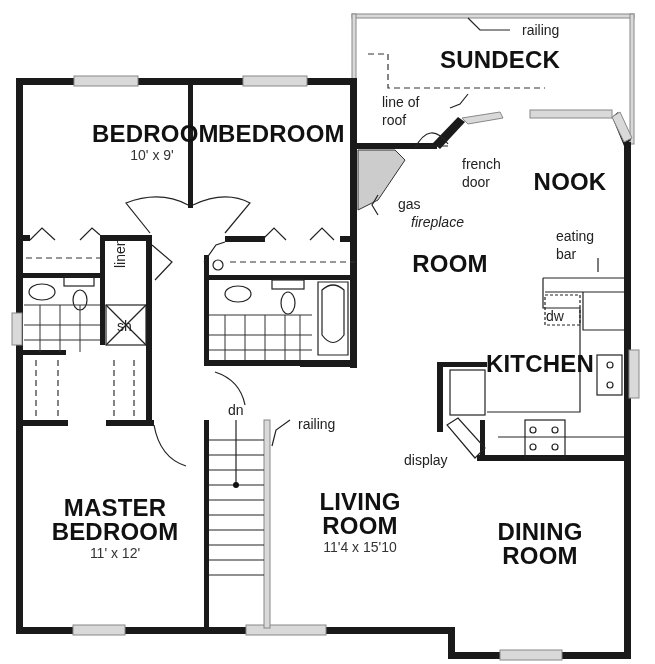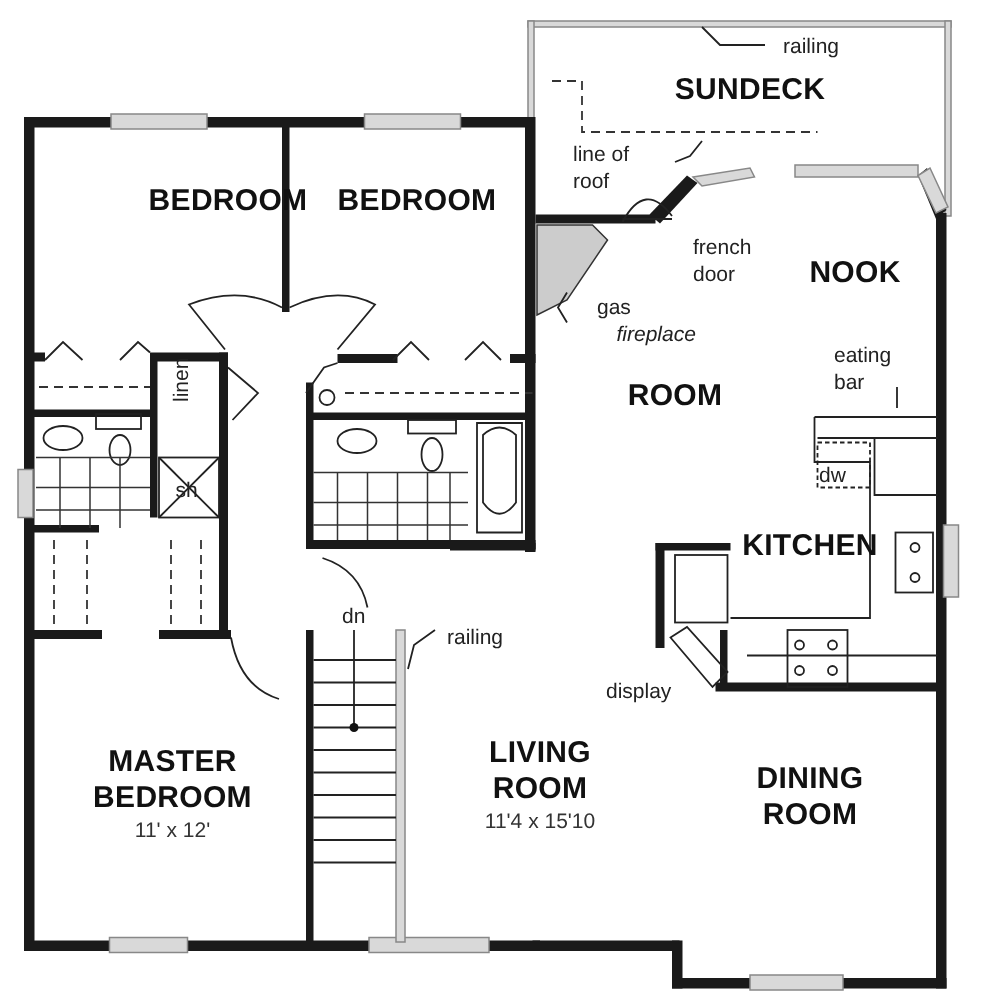--- a/index.html
+++ b/index.html
@@ -4,21 +4,21 @@
 <style>
   html, body { margin: 0; padding: 0; background: #ffffff; }
   body { width: 655px; height: 664px; overflow: hidden; position: relative; }
   #plan { position: absolute; left: 0; top: 0; width: 655px; height: 664px; }
   .wall { fill: #1a1a1a; }
   .thin { stroke: #222; stroke-width: 1.2; fill: none; }
   .dash { stroke: #333; stroke-width: 1.2; fill: none; stroke-dasharray: 6 4; }
   .gray { stroke: #888; stroke-width: 1; fill: #d9d9d9; }
   .tile { stroke: #333; stroke-width: 1; fill: none; }
   .lbl { position: absolute; text-align: center; color: #111; white-space: nowrap; }
-  .room-name { font-family: "Liberation Sans", sans-serif; font-weight: bold; font-size: 20px; line-height: 24px; letter-spacing: 0.2px; }
+  .room-name { font-family: "Liberation Sans", sans-serif; font-weight: bold; font-size: 24px; line-height: 24px; letter-spacing: 0.2px; }
   .room-dim { font-family: "Liberation Sans", sans-serif; font-size: 14px; color: #333; line-height: 18px; }
   .note { position: absolute; font-family: "Liberation Sans", sans-serif; font-size: 14px; color: #222; line-height: 16px; white-space: nowrap; }
 </style>
 </head>
 <body>
 
 <svg id="plan" viewBox="0 0 655 664" xmlns="http://www.w3.org/2000/svg">
 
   <g>
     <rect x="352" y="14" width="282" height="4" class="gray"></rect>
@@ -159,20 +159,21 @@
     <circle cx="533" cy="447" r="3" class="thin"></circle>
       <circle cx="555" cy="447" r="3" class="thin"></circle>
     <rect x="450" y="370" width="35" height="45" class="thin"></rect>
     <polygon points="447,425 458,418 485,448 475,458" class="thin"></polygon>
     <path d="M598 258 L598 272" class="thin"></path>
   </g>
 </svg>
 
 <div class="lbl" style="left:92px; top:122px; width:120px;">
   <div class="room-name">BEDROOM</div>
+  <div class="room-dim">10' x 9'</div>
 </div>
 <div class="lbl" style="left:218px; top:122px; width:120px;">
   <div class="room-name">BEDROOM</div>
 </div>
 <div class="lbl room-name" style="left:440px; top:48px; width:120px;">SUNDECK</div>
 <div class="lbl room-name" style="left:530px; top:170px; width:80px;">NOOK</div>
 <div class="lbl" style="left:390px; top:252px; width:120px;">
   <div class="room-name">ROOM</div>
 </div>
 <div class="lbl" style="left:485px; top:352px; width:110px;">
@@ -181,21 +182,21 @@
 <div class="lbl" style="left:45px; top:496px; width:140px;">
   <div class="room-name">MASTER</div>
   <div class="room-name">BEDROOM</div>
   <div class="room-dim">11' x 12'</div>
 </div>
 <div class="lbl" style="left:300px; top:490px; width:120px;">
   <div class="room-name">LIVING</div>
   <div class="room-name">ROOM</div>
   <div class="room-dim">11'4 x 15'10</div>
 </div>
-<div class="lbl" style="left:480px; top:507px; width:120px;">
+<div class="lbl" style="left:480px; top:520px; width:120px;">
   <div class="room-name">DINING</div>
   <div class="room-name">ROOM</div>
 </div>
 
 <div class="note" style="left:522px; top:22px;">railing</div>
 <div class="note" style="left:382px; top:94px;">line of</div>
 <div class="note" style="left:382px; top:112px;">roof</div>
 <div class="note" style="left:462px; top:156px;">french</div>
 <div class="note" style="left:462px; top:174px;">door</div>
 <div class="note" style="left:398px; top:196px;">gas</div>

